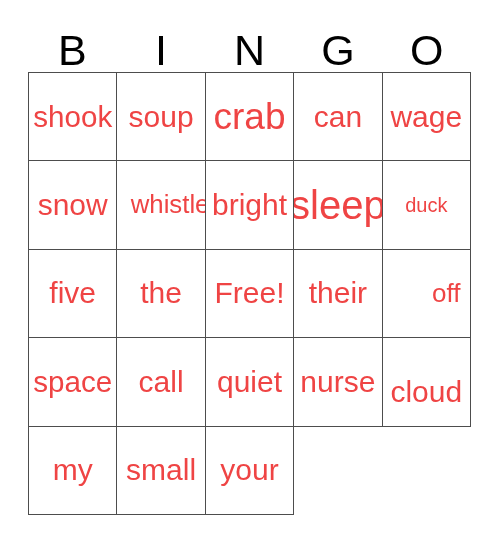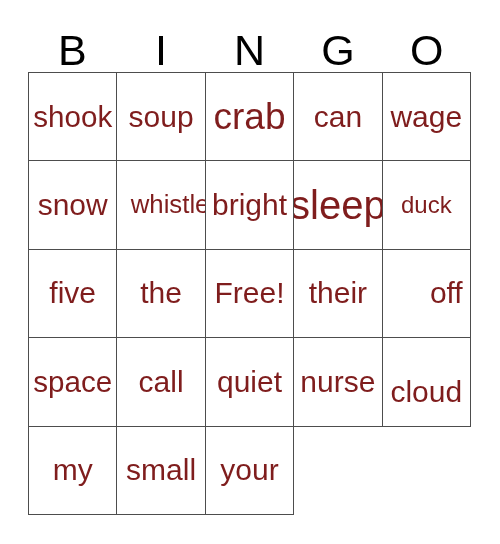--- a/index.html
+++ b/index.html
@@ -69,21 +69,21 @@
     display: flex;
     align-items: center;
     justify-content: center;
     overflow: hidden;
     padding: 0 3px;
   }
   .cell-text {
     display: block;
     white-space: nowrap;
     line-height: 1;
-    color: #7f1d1d;
+    color: #ef4444;
     font-size: 30px;
     transform-origin: center center;
   }
 </style>
 </head>
 <body>
 
 <div id="bingo-card">
 
   <div id="header-row">
@@ -118,37 +118,37 @@
     <div class="cell">
         <span class="cell-text" style="font-size: 25.76px; margin-left: 18px;">whistle</span>
       </div>
     <div class="cell">
         <span class="cell-text" style="font-size: 30px;">bright</span>
       </div>
     <div class="cell">
         <span class="cell-text" style="font-size: 40px;">sleep</span>
       </div>
     <div class="cell">
-        <span class="cell-text" style="font-size: 24px;">duck</span>
+        <span class="cell-text" style="font-size: 20px;">duck</span>
       </div>
 
     <div class="cell">
         <span class="cell-text" style="font-size: 30px;">five</span>
       </div>
     <div class="cell">
         <span class="cell-text" style="font-size: 30px;">the</span>
       </div>
     <div class="cell">
         <span class="cell-text" style="font-size: 30px;">Free!</span>
       </div>
     <div class="cell">
         <span class="cell-text" style="font-size: 30px;">their</span>
       </div>
     <div class="cell">
-        <span class="cell-text" style="font-size: 30px; margin-left: 40px;">off</span>
+        <span class="cell-text" style="font-size: 26px; margin-left: 40px;">off</span>
       </div>
 
     <div class="cell">
         <span class="cell-text" style="font-size: 29.62px;">space</span>
       </div>
     <div class="cell">
         <span class="cell-text" style="font-size: 30px;">call</span>
       </div>
     <div class="cell">
         <span class="cell-text" style="font-size: 30px;">quiet</span>

